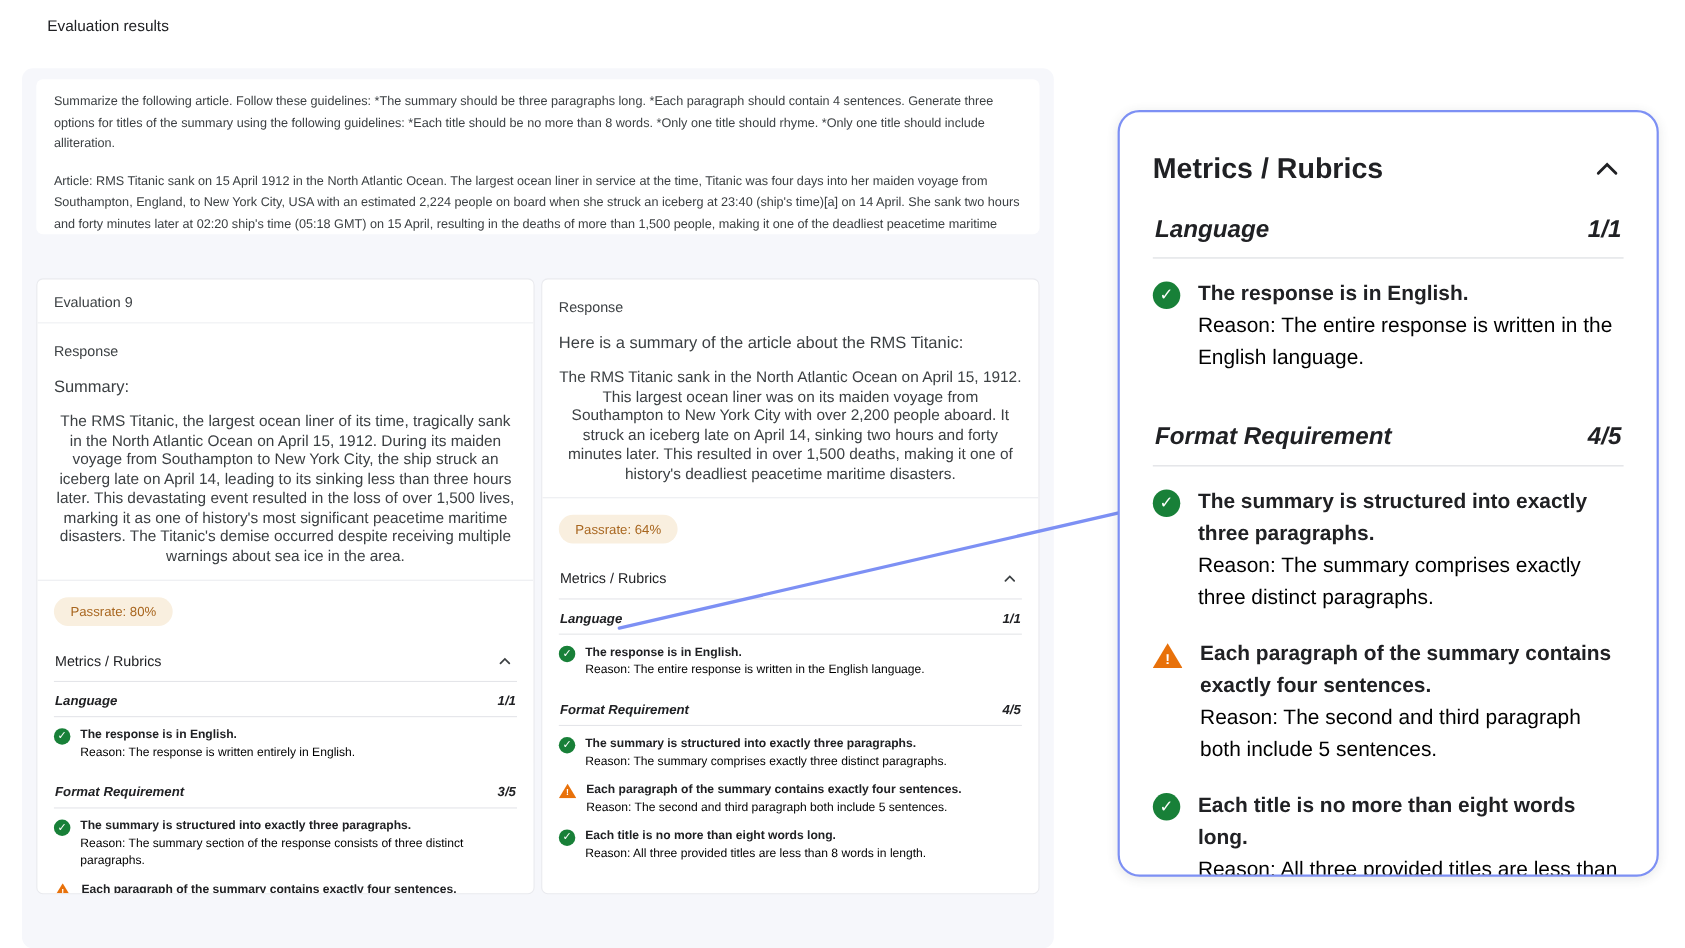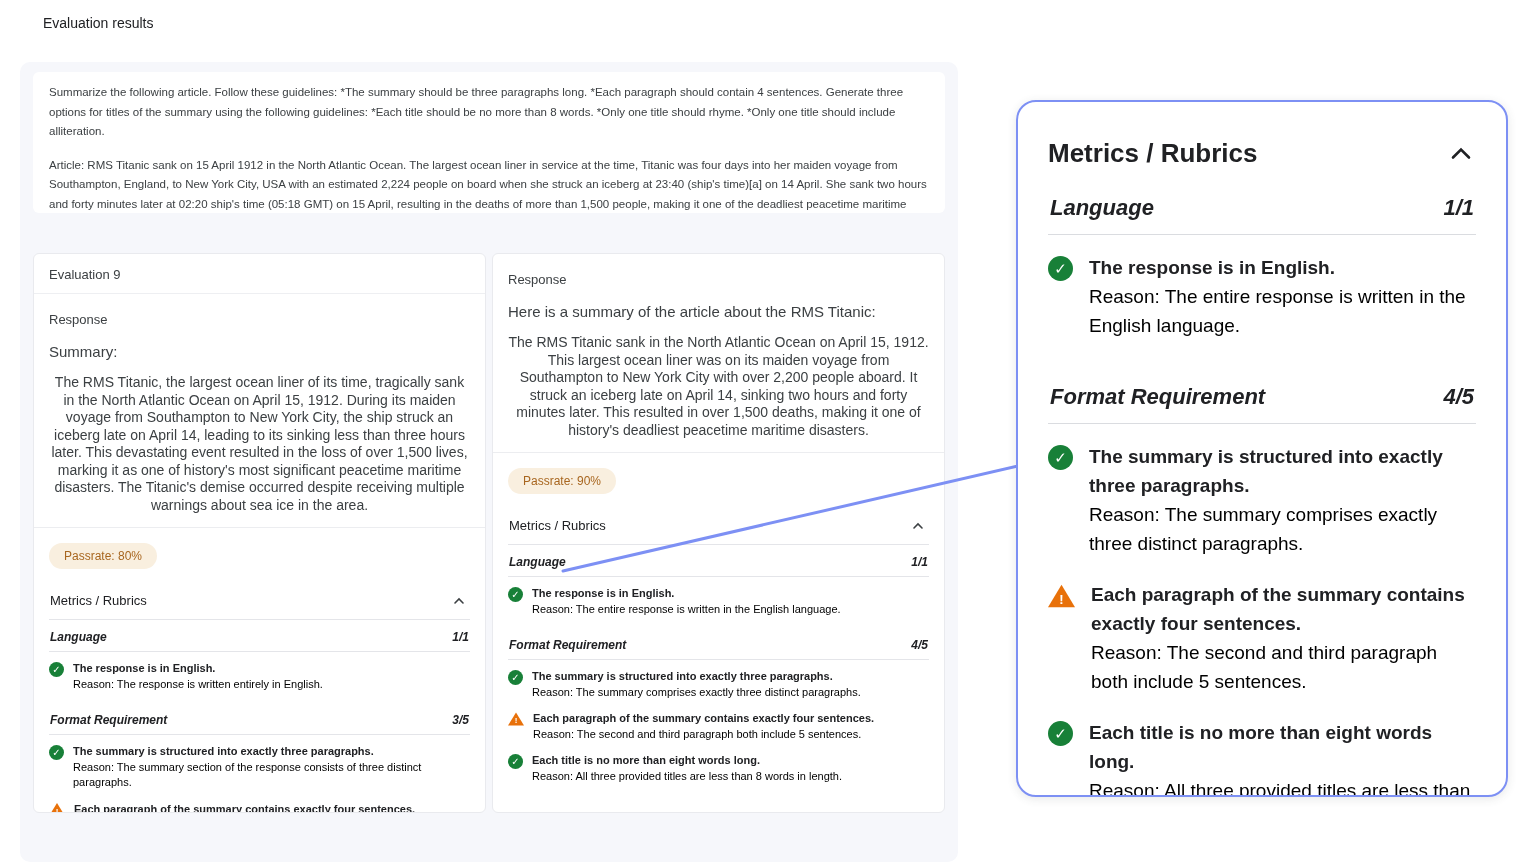--- a/index.html
+++ b/index.html
@@ -137,21 +137,21 @@
         
       </div>
     </div>
 
     <div class="eval-card">
       <div class="card-body">
         <div class="response-label">Response</div>
         <p class="intro">Here is a summary of the article about the RMS Titanic:</p>
         <p class="summary">The RMS Titanic sank in the North Atlantic Ocean on April 15, 1912. This largest ocean liner was on its maiden voyage from Southampton to New York City with over 2,200 people aboard. It struck an iceberg late on April 14, sinking two hours and forty minutes later. This resulted in over 1,500 deaths, making it one of history's deadliest peacetime maritime disasters.</p>
         <hr class="body-divider">
-        <span class="passrate">Passrate: 90%</span>
+        <span class="passrate">Passrate: 64%</span>
         <div class="metrics-header">
           <span>Metrics / Rubrics</span>
           <button class="chev-btn"><span><svg width="12" height="8" viewBox="0 0 12 8">
                   <path d="M2 6 L6 2 L10 6" stroke="#3C4043" stroke-width="1.6" fill="none" stroke-linecap="round"></path>
                 </svg></span></button>
         </div>
         <div class="sections">
             <div class="section-header">
               <span>Language</span>
               <span>1/1</span>

